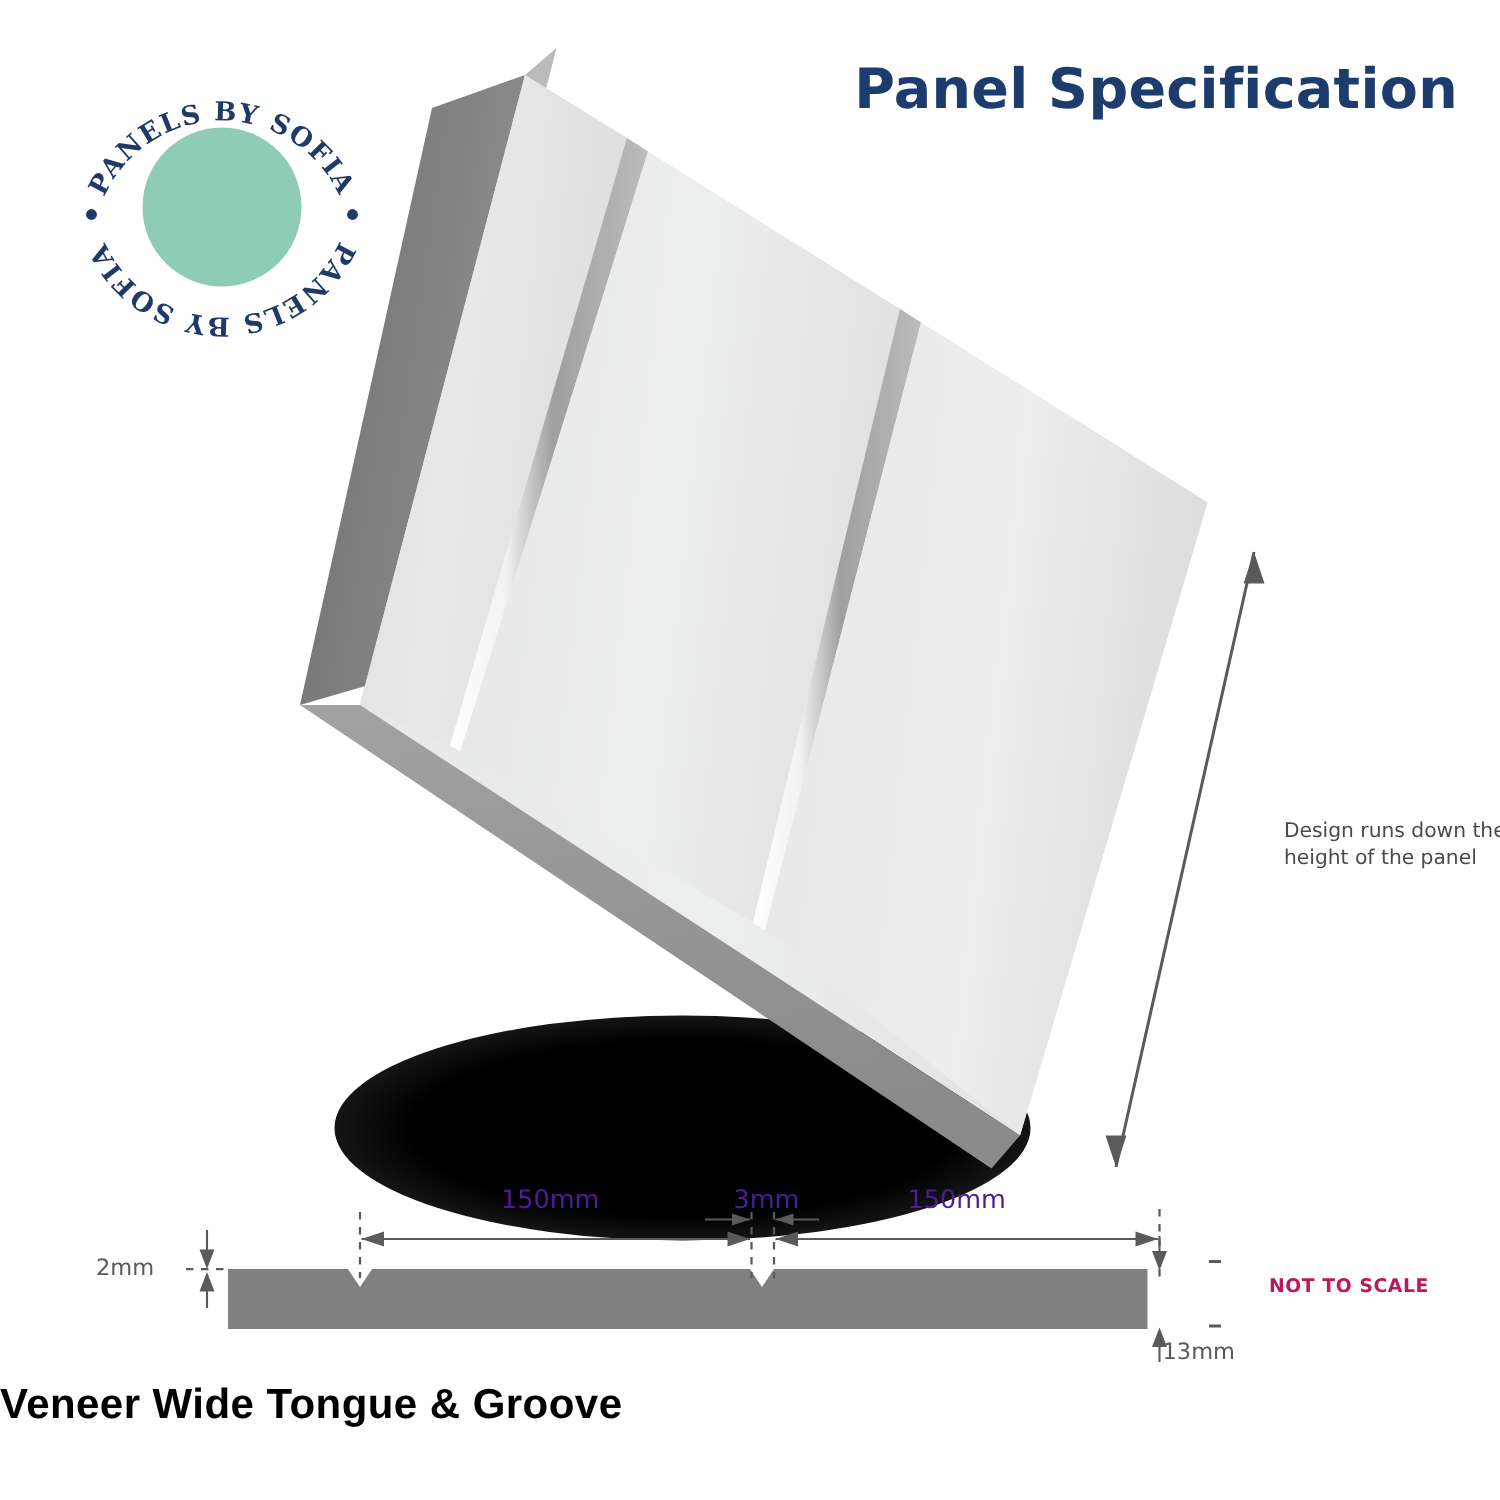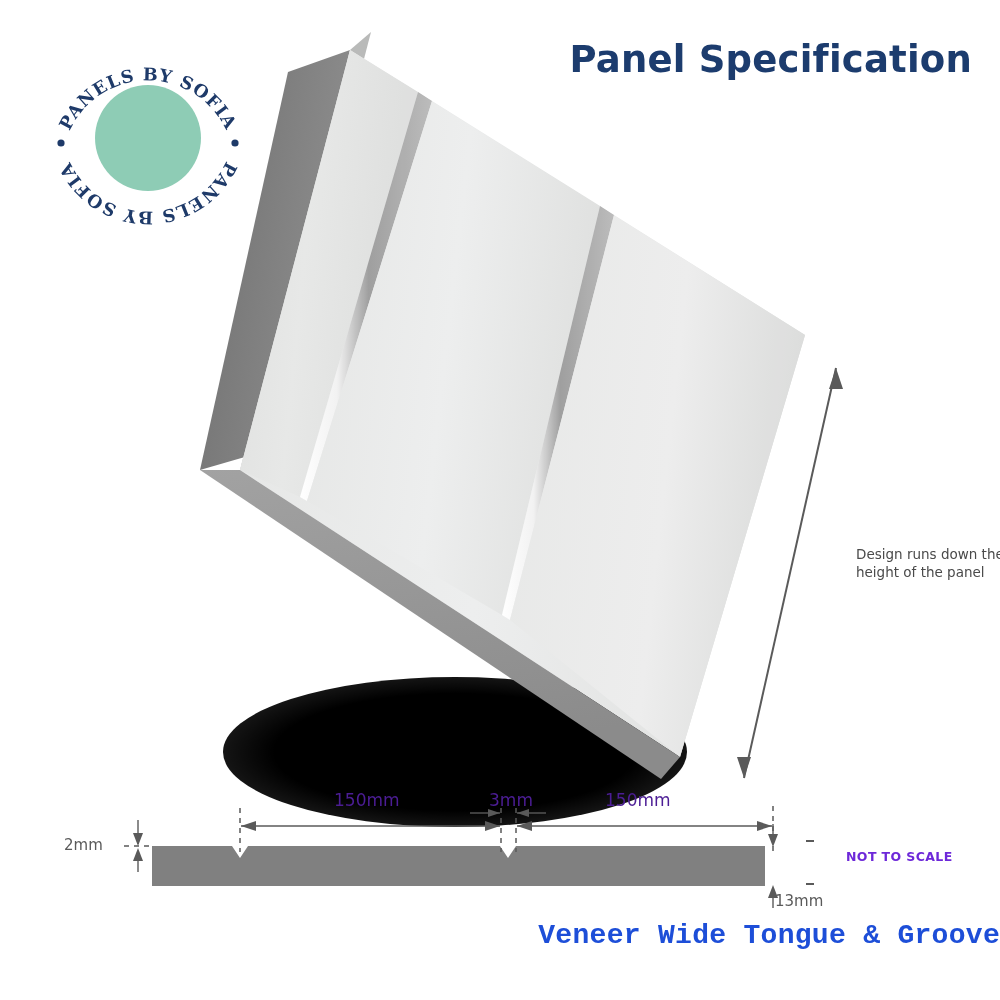--- a/index.html
+++ b/index.html
@@ -47,25 +47,25 @@
     letter-spacing: 0.2px;
     white-space: nowrap;
   }
 
   
   #bottom-caption {
     position: absolute;
     left: 0;
     right: 0;
     top: 920px;
-    text-align: right;
-    font-family: Liberation Mono, monospace;
+    text-align: left;
+    font-family: Liberation Sans, sans-serif;
     font-size: 28px;
     font-weight: 700;
-    color: #1d4ed8;
+    color: #000000;
     letter-spacing: 0.3px;
   }
 
   
   #panel-illustration {
     position: absolute;
     left: 0;
     top: 0;
     width: 1000px;
     height: 1000px;
@@ -84,21 +84,21 @@
     line-height: 1.35;
     margin-left: 48px;
   }
   #not-to-scale {
     position: absolute;
     left: 846px;
     top: 849px;
     font-family: "DejaVu Sans", sans-serif;
     font-size: 12.5px;
     font-weight: 700;
-    color: #6d28d9;
+    color: #be185d;
     letter-spacing: 0.4px;
     white-space: nowrap;
   }
 
   
   .dim-label {
     position: absolute;
     font-family: "DejaVu Sans", sans-serif;
     font-size: 17px;
     color: #4c1d95;

